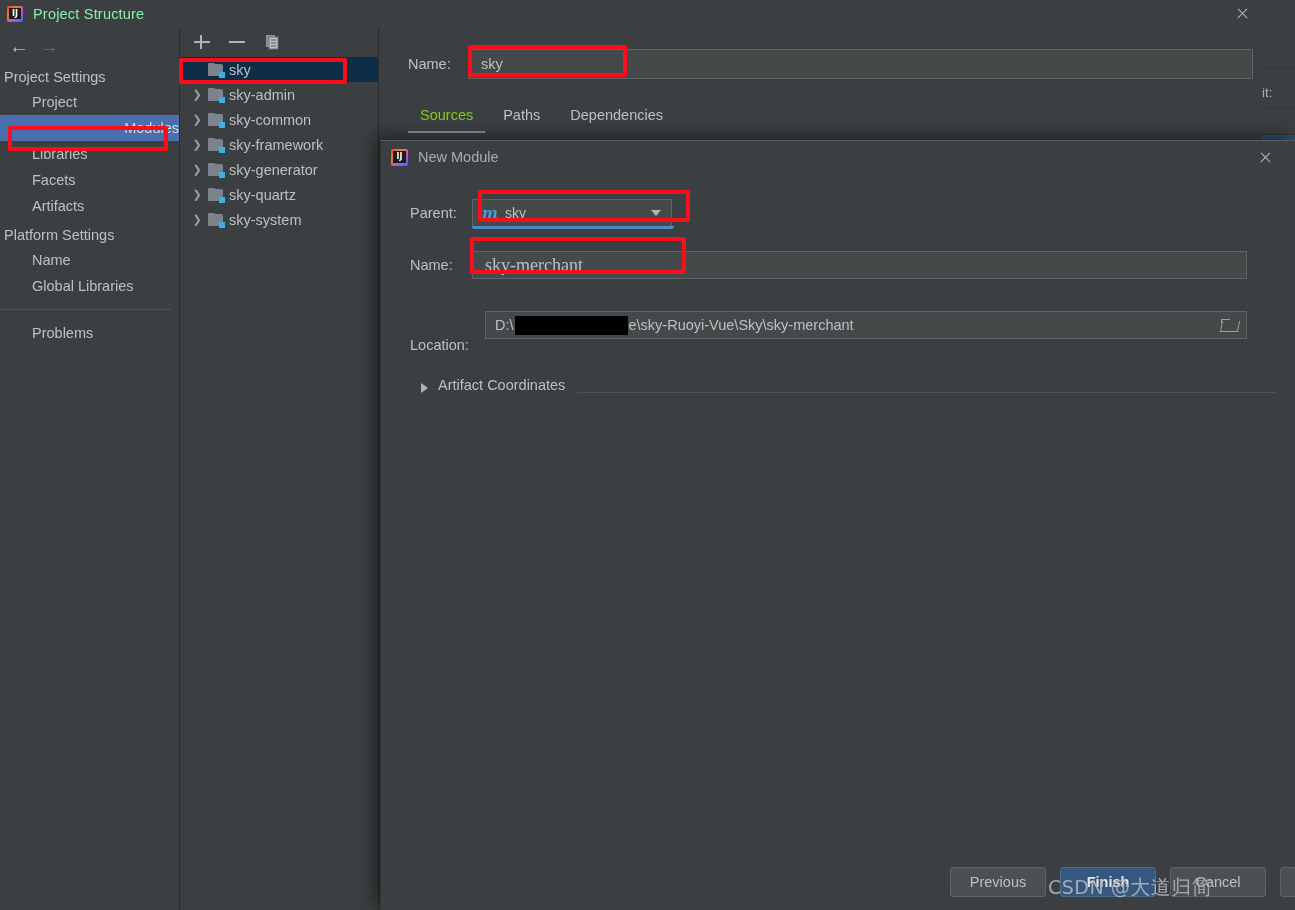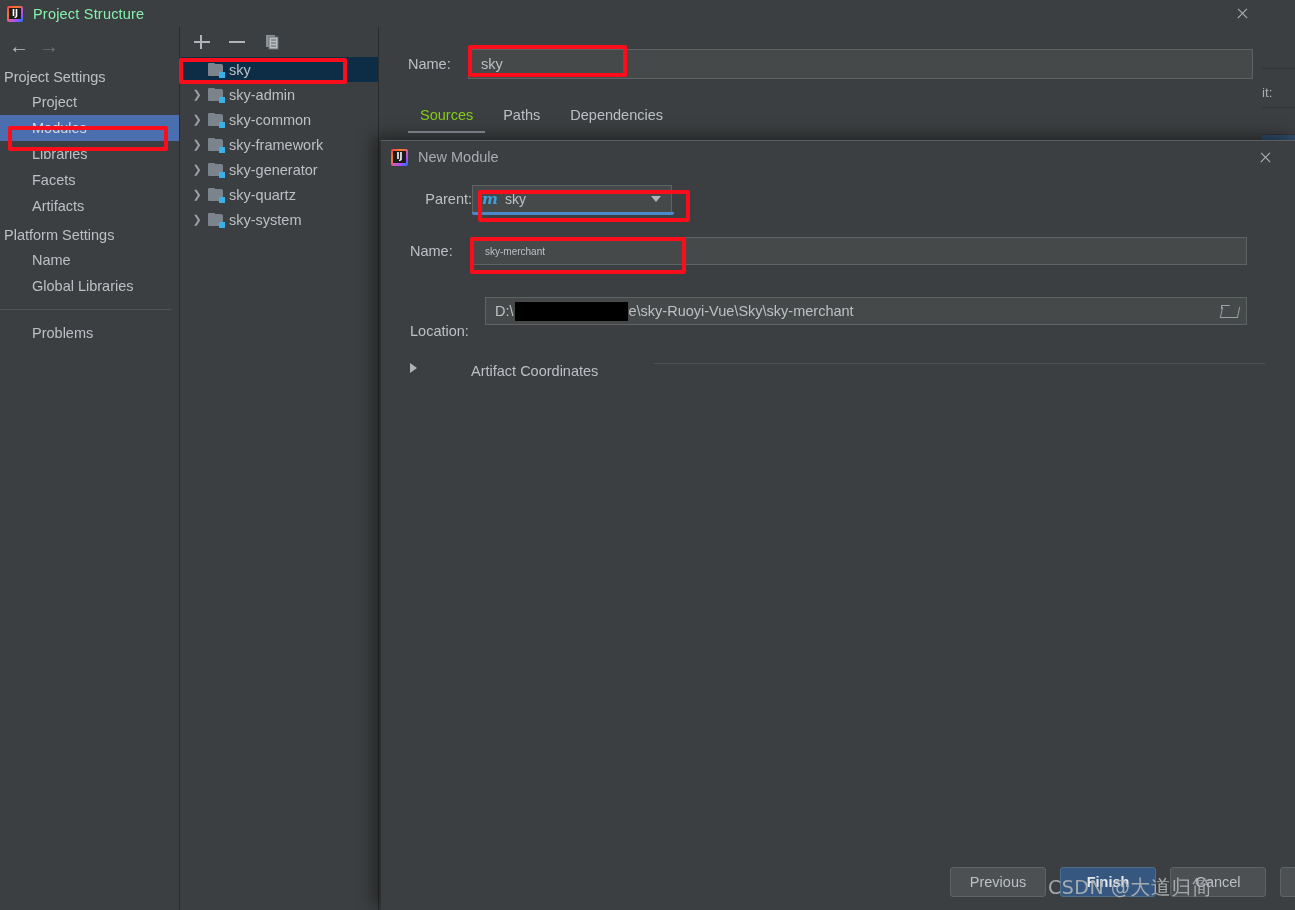--- a/index.html
+++ b/index.html
@@ -71,21 +71,21 @@
   .nav-arrow.back { color:#bbbbbb; }
   .nav-arrow.fwd  { color:#6a6d70; }
   .nav-group {
     color:#bcc0c4; font-size:14.5px; padding:4px 0 4px 4px;
   }
   .nav-item {
     color:#bcc0c4; font-size:14.5px; height:26px; line-height:26px;
     padding-left:32px; position: relative;
   }
   .nav-item.selected {
-    background:#4b6eaf; color:#d7dade;
+    background:#4b6eaf; color:#d7dade;text-align:right;
   }
   #nav-divider {
     height:1px; background:#4f5355; margin:10px 8px 10px 0;
   }
 
   
   #modules-panel {
     position:absolute; left:181px; top:27px; width:198px; height:883px;
     background:#3c3f41; border-right:1px solid #2b2b2b;
   }
@@ -160,21 +160,21 @@
   #nm-title-icon { margin-left:10px; width:17px; height:17px; position:relative; }
   #nm-title-text { margin-left:10px; color:#a9adb2; font-size:14.5px; }
   #nm-close {
     position:absolute; right:18px; top:4px; width:24px; height:24px;
     display:flex; align-items:center; justify-content:center;
   }
 
   .frm-row { display:flex; align-items:center; margin-left:29px; }
   .frm-label { color:#bcc0c4; font-size:14.5px; width:62px; flex:0 0 62px; }
 
-  #parent-row { margin-top:12px;text-align:right; }
+  #parent-row { margin-top:26px; }
   #parent-combo {
     position:relative; width:200px; height:28px;
     background:#45494a; border:1px solid #5e6363;
     display:flex; align-items:center; padding-left:9px;
     color:#bcc0c4; font-size:14px;
   }
   #parent-combo .focus-line {
     position:absolute; left:-1px; bottom:-3px; width:202px; height:3px; background:#4a88c7;
     border-radius:0 0 2px 2px;
   }
@@ -184,21 +184,21 @@
   }
   .combo-arrow {
     position:absolute; right:10px; top:10px;
     width:0;height:0;border-left:5px solid transparent;border-right:5px solid transparent;
     border-top:6px solid #b0b4b8;
   }
 
   #nm-name-row { margin-top:24px; }
   #nm-name-field {
     width:775px; height:28px; background:#45494a; border:1px solid #5e6363;
-    color:#bcc0c4; font-size:10px; display:flex; align-items:center; padding-left:12px;
+    color:#bcc0c4; font-size:18px; display:flex; align-items:center; padding-left:12px;font-family:Liberation Serif, serif;
   }
 
   #loc-row { margin-top:18px; }
   .frm-label.wide { width:75px; flex:0 0 75px;margin-top:40px; }
   #loc-field {
     width:762px; height:28px; background:#45494a; border:1px solid #5e6363;
     color:#bcc0c4; font-size:14.5px; display:flex; align-items:center; padding-left:9px;
     position:relative; white-space:nowrap; overflow:hidden;
   }
   #loc-redacted {
@@ -216,21 +216,21 @@
     content:""; position:absolute; left:0; top:0; width:8px; height:3px;
     background:transparent; border-top:1.5px solid #9aa0a6; border-left:1.5px solid #9aa0a6;
   }
   .folder-open:after {
     content:""; position:absolute; left:0; top:2.5px; width:16px; height:10px;
     border:1.5px solid #9aa0a6; border-top:none;
     transform: skewX(-12deg);
   }
 
   #artifact-row {
-    display:flex; align-items:flex-start; margin:24px 0 0 29px; width:855px;gap:44px;
+    display:flex; align-items:flex-end; margin:24px 0 0 40px; width:855px;
   }
   .tri-right {
     width:0;height:0;border-top:5px solid transparent;border-bottom:5px solid transparent;
     border-left:7px solid #b0b4b8; margin-right:10px;
   }
   #artifact-label { color:#bcc0c4; font-size:14.5px; white-space:nowrap; }
   #artifact-line { flex:1; height:1px; background:#4e5254; margin-left:12px; }
 
   
   #nm-buttons {

